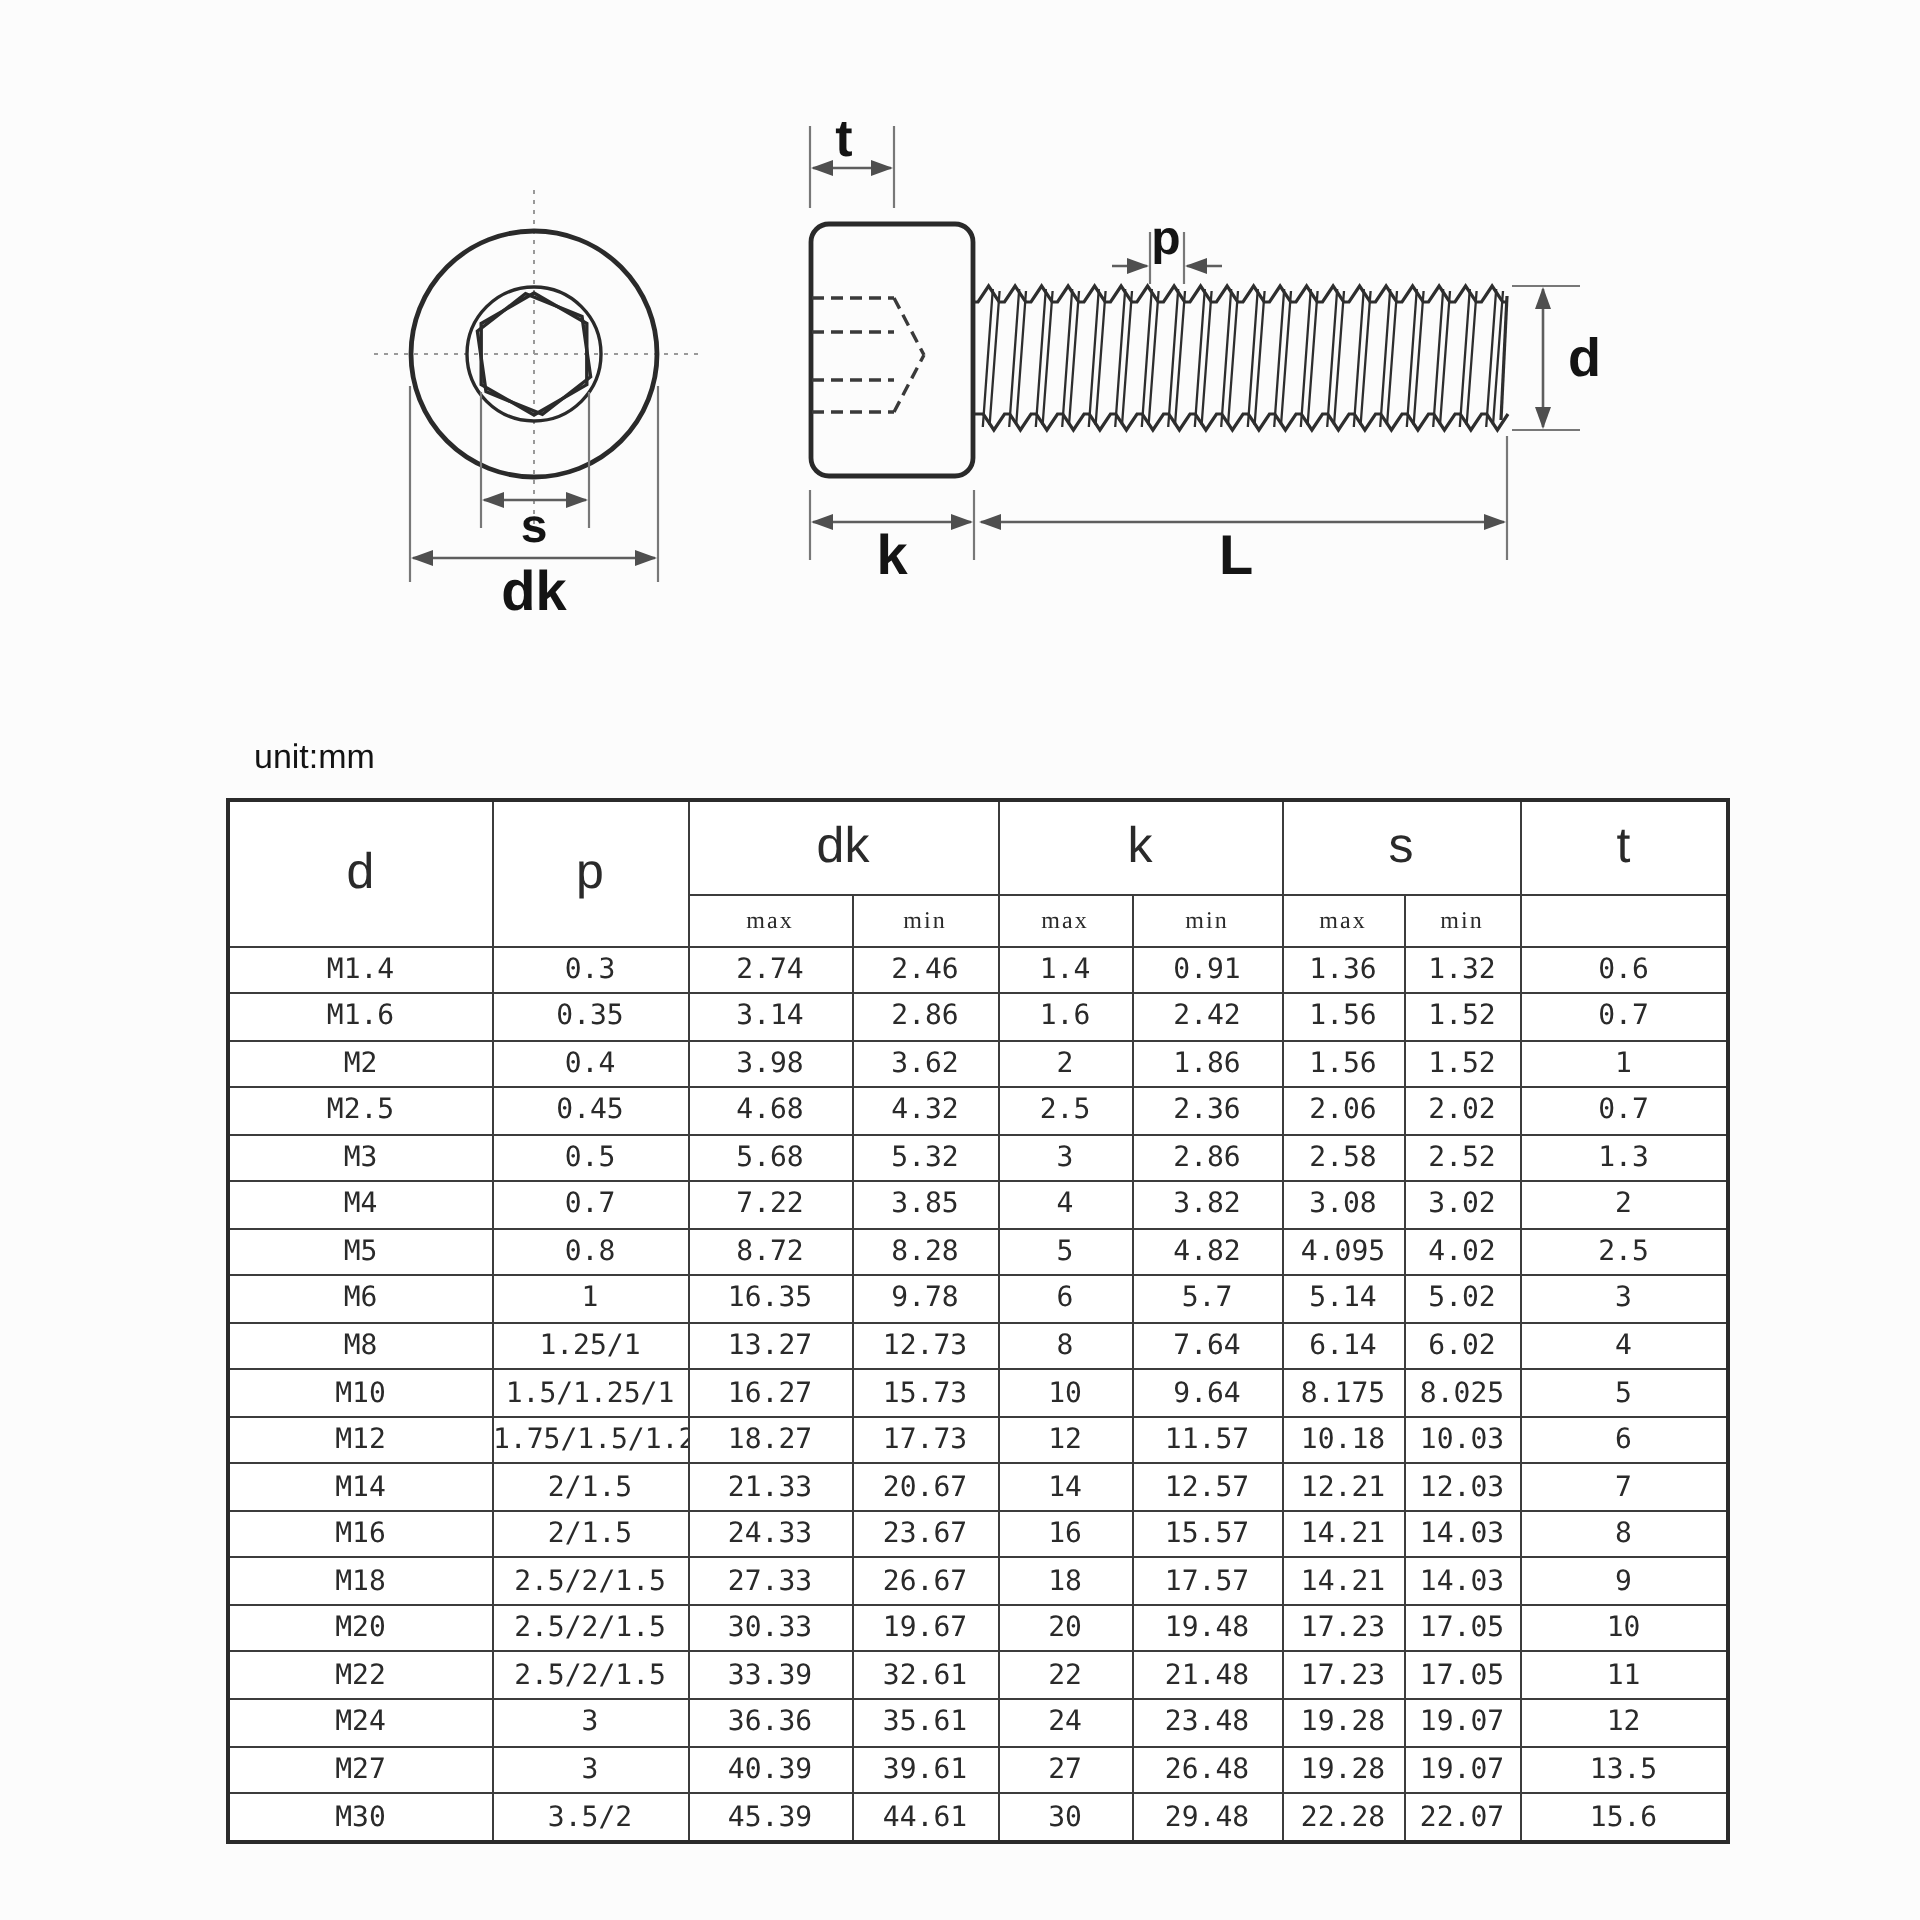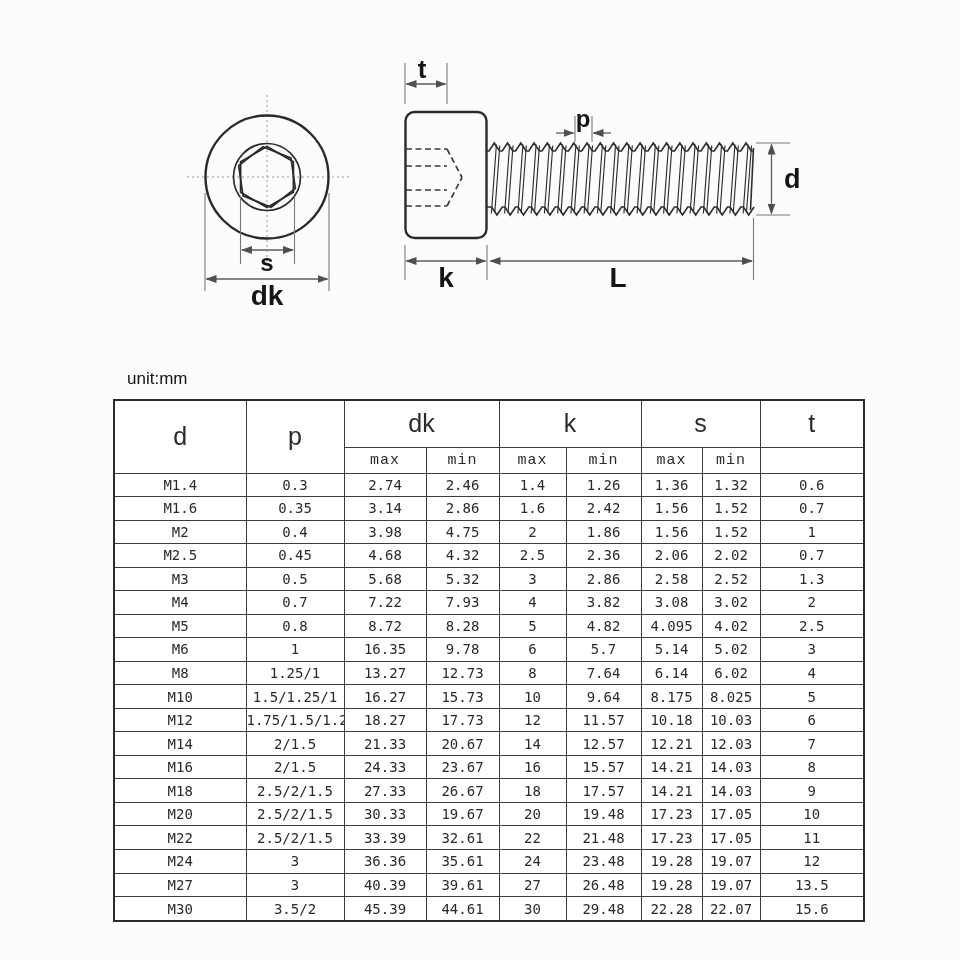--- a/index.html
+++ b/index.html
@@ -29,21 +29,21 @@
     width:750px;height:523px;border-collapse:collapse;table-layout:fixed;
     background:#fff;border:2.2px solid #2b2b2b;
   }
   table.spec th, table.spec td{
     border:1.5px solid #3c3c3c;text-align:center;vertical-align:middle;
     padding:0;color:#2a2a2a;overflow:hidden;white-space:nowrap;
   }
   thead tr.group-row{height:47px;}
   thead tr.sub-row{height:26px;}
   th.group{font-weight:400;font-size:25px;font-family:"Liberation Sans",sans-serif;color:#1f1f1f;}
-  th.sub{font-weight:400;font-size:15px;font-family:Liberation Mono, monospace;letter-spacing:1px;color:#2e2e2e;}
+  th.sub{font-weight:400;font-size:12px;font-family:Liberation Serif, serif;letter-spacing:1px;color:#2e2e2e;}
   tbody td{font-size:14px;font-family:"DejaVu Sans Mono",monospace;color:#2b2b2b;}
 </style>
 </head>
 <body>
 
 <svg id="drawing" width="960" height="350" viewBox="0 0 960 350">
   <defs>
     <marker id="arr" markerWidth="11" markerHeight="8" refX="10" refY="4" orient="auto-start-reverse" markerUnits="userSpaceOnUse">
       <path d="M0,0 L11,4 L0,8 Z" fill="#4f4f4f"></path>
     </marker>
@@ -148,41 +148,41 @@
         <th class="sub"></th>
       </tr>
     </thead>
     <tbody>
         <tr>
           <td>M1.4</td>
           <td>0.3</td>
           <td>2.74</td>
           <td>2.46</td>
           <td>1.4</td>
-          <td>1.26</td>
+          <td>0.91</td>
           <td>1.36</td>
           <td>1.32</td>
           <td>0.6</td>
         </tr>
         <tr>
           <td>M1.6</td>
           <td>0.35</td>
           <td>3.14</td>
           <td>2.86</td>
           <td>1.6</td>
           <td>2.42</td>
           <td>1.56</td>
           <td>1.52</td>
           <td>0.7</td>
         </tr>
         <tr>
           <td>M2</td>
           <td>0.4</td>
           <td>3.98</td>
-          <td>4.75</td>
+          <td>3.62</td>
           <td>2</td>
           <td>1.86</td>
           <td>1.56</td>
           <td>1.52</td>
           <td>1</td>
         </tr>
         <tr>
           <td>M2.5</td>
           <td>0.45</td>
           <td>4.68</td>
@@ -201,21 +201,21 @@
           <td>3</td>
           <td>2.86</td>
           <td>2.58</td>
           <td>2.52</td>
           <td>1.3</td>
         </tr>
         <tr>
           <td>M4</td>
           <td>0.7</td>
           <td>7.22</td>
-          <td>7.93</td>
+          <td>3.85</td>
           <td>4</td>
           <td>3.82</td>
           <td>3.08</td>
           <td>3.02</td>
           <td>2</td>
         </tr>
         <tr>
           <td>M5</td>
           <td>0.8</td>
           <td>8.72</td>

